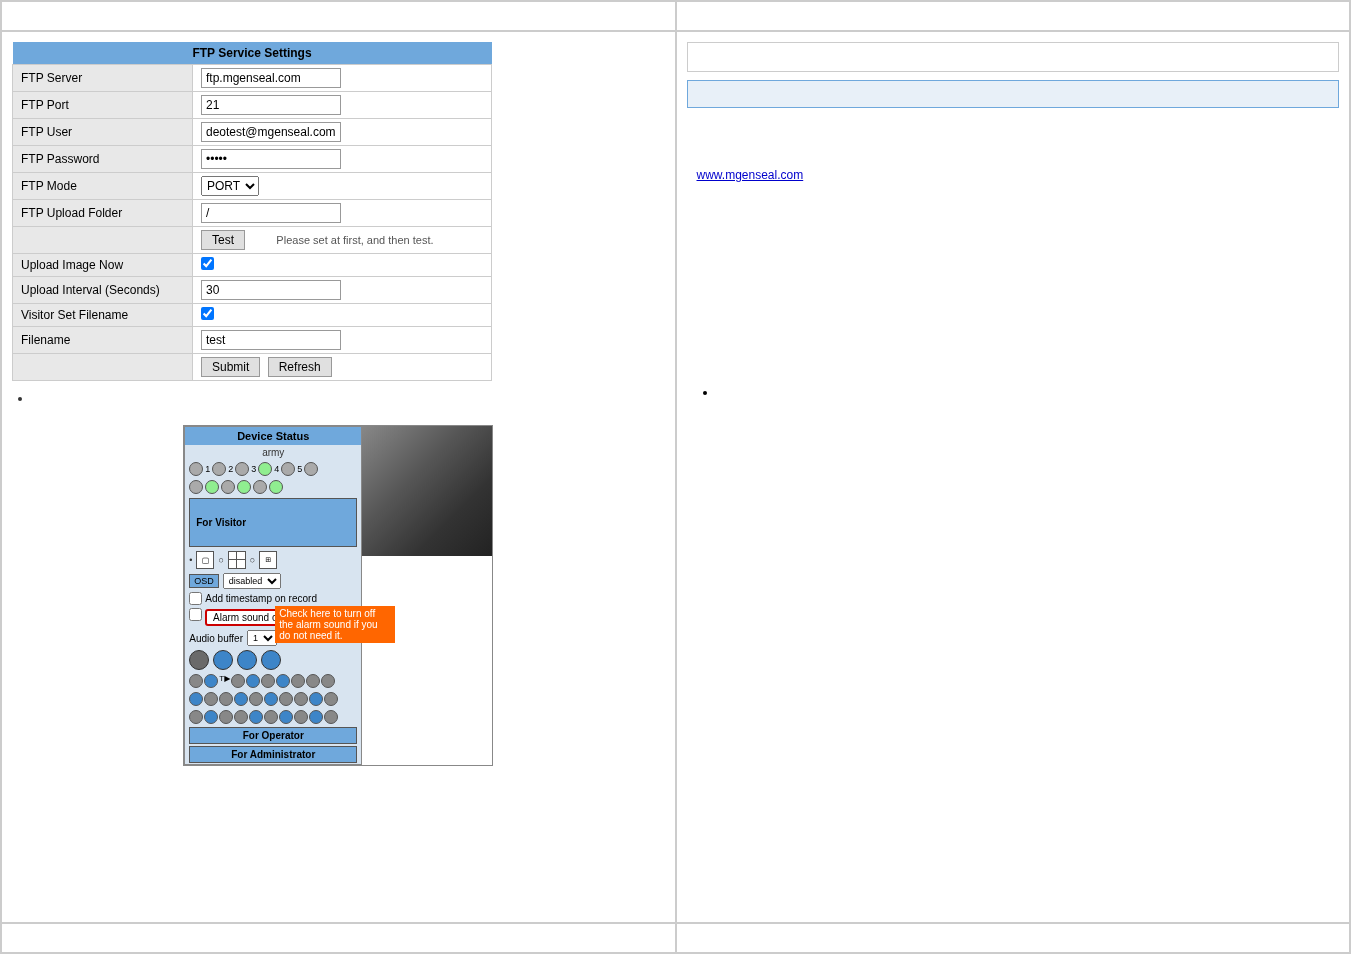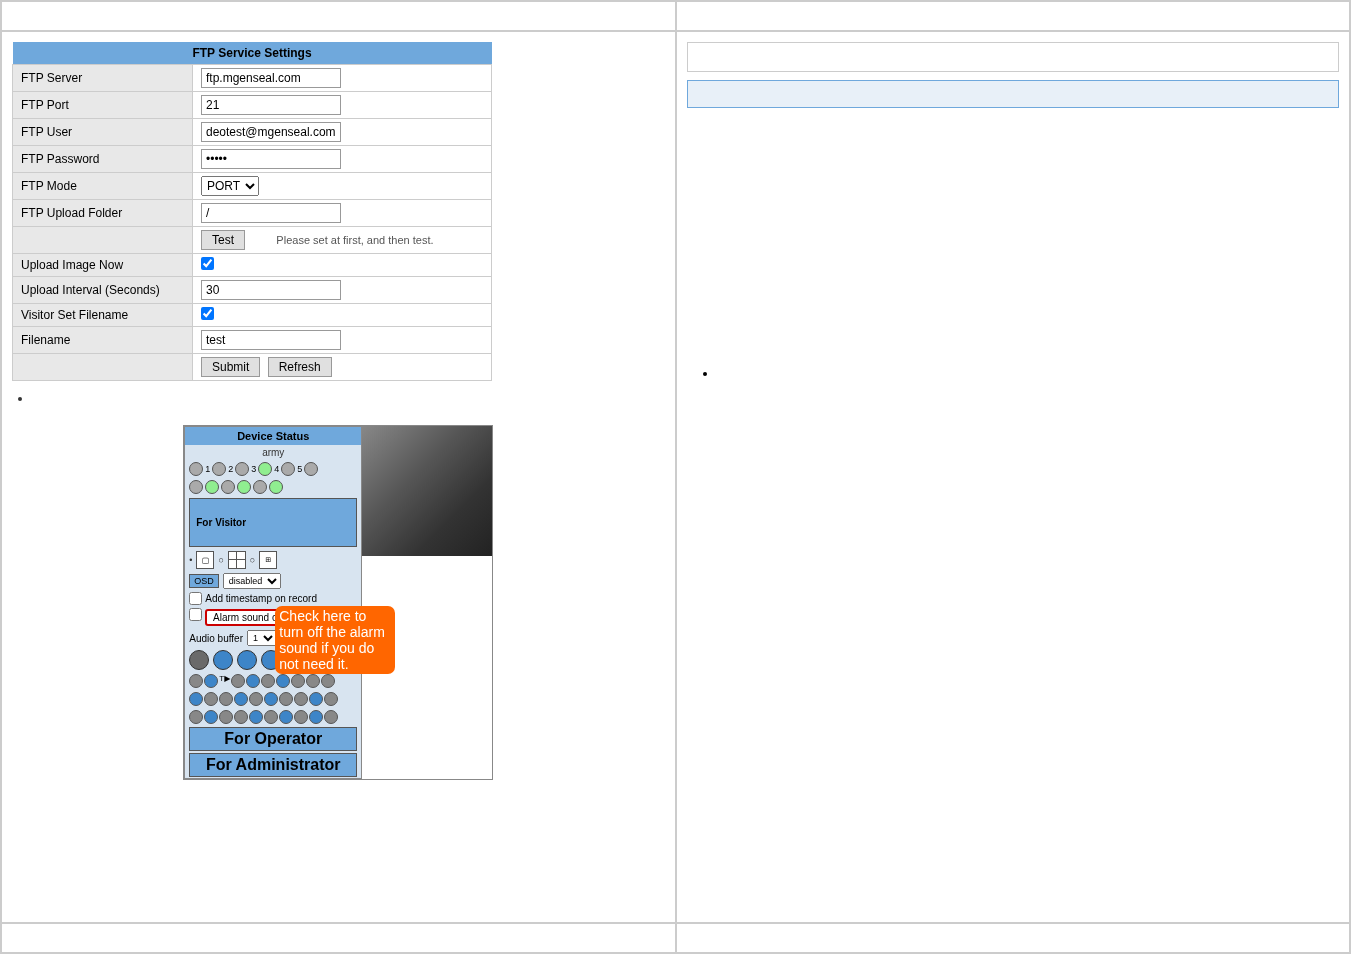--- a/index.html
+++ b/index.html
@@ -223,25 +223,24 @@
       padding: 1px 6px;
       font-size: 10px;
       cursor: pointer;
     }
     .ds-alarm-tooltip {
       position: absolute;
       left: 90px;
       top: 0;
       background: #ff6600;
       color: #fff;
-      font-size: 14px;
+      font-size: 10px;
       padding: 2px 4px;
       width: 120px;
       z-index: 10;
-      border-radius: 7px;
     }
     .ds-audio-row {
       display: flex;
       align-items: center;
       padding: 2px 4px;
       gap: 4px;
       font-size: 10px;
     }
     .ds-icon-circles {
       display: flex;
@@ -273,21 +272,21 @@
     .ds-small-icon.active { background: #3d85c8; }
     .ds-bottom-btns {
       display: flex;
       flex-direction: column;
     }
     .ds-bottom-btn {
       background: #6fa8dc;
       border: 1px solid #555;
       text-align: center;
       padding: 2px;
-      font-size: 16px;
+      font-size: 10px;
       font-weight: bold;
       cursor: pointer;
       margin: 1px 4px;
     }
     
     .video-preview {
       width: 130px;
       height: 130px;
       background: linear-gradient(135deg, #888 0%, #555 40%, #333 70%, #222 100%);
       flex-shrink: 0;
@@ -559,20 +558,23 @@
 
     <div class="right-panel-top"></div>
 
     <div class="right-sub-top"></div>
 
     <div class="right-content">
       <p>
         &nbsp;
       </p>
       <br>
+      <p>
+        <span class="link-style">www.mgenseal.com</span>
+      </p>
       <br><br><br><br><br><br><br><br><br><br>
       <ul class="right-bullet">
         <li></li>
       </ul>
     </div>
   </div>
 
   <div class="bottom-left panel"></div>
 
   <div class="bottom-right panel"></div>

